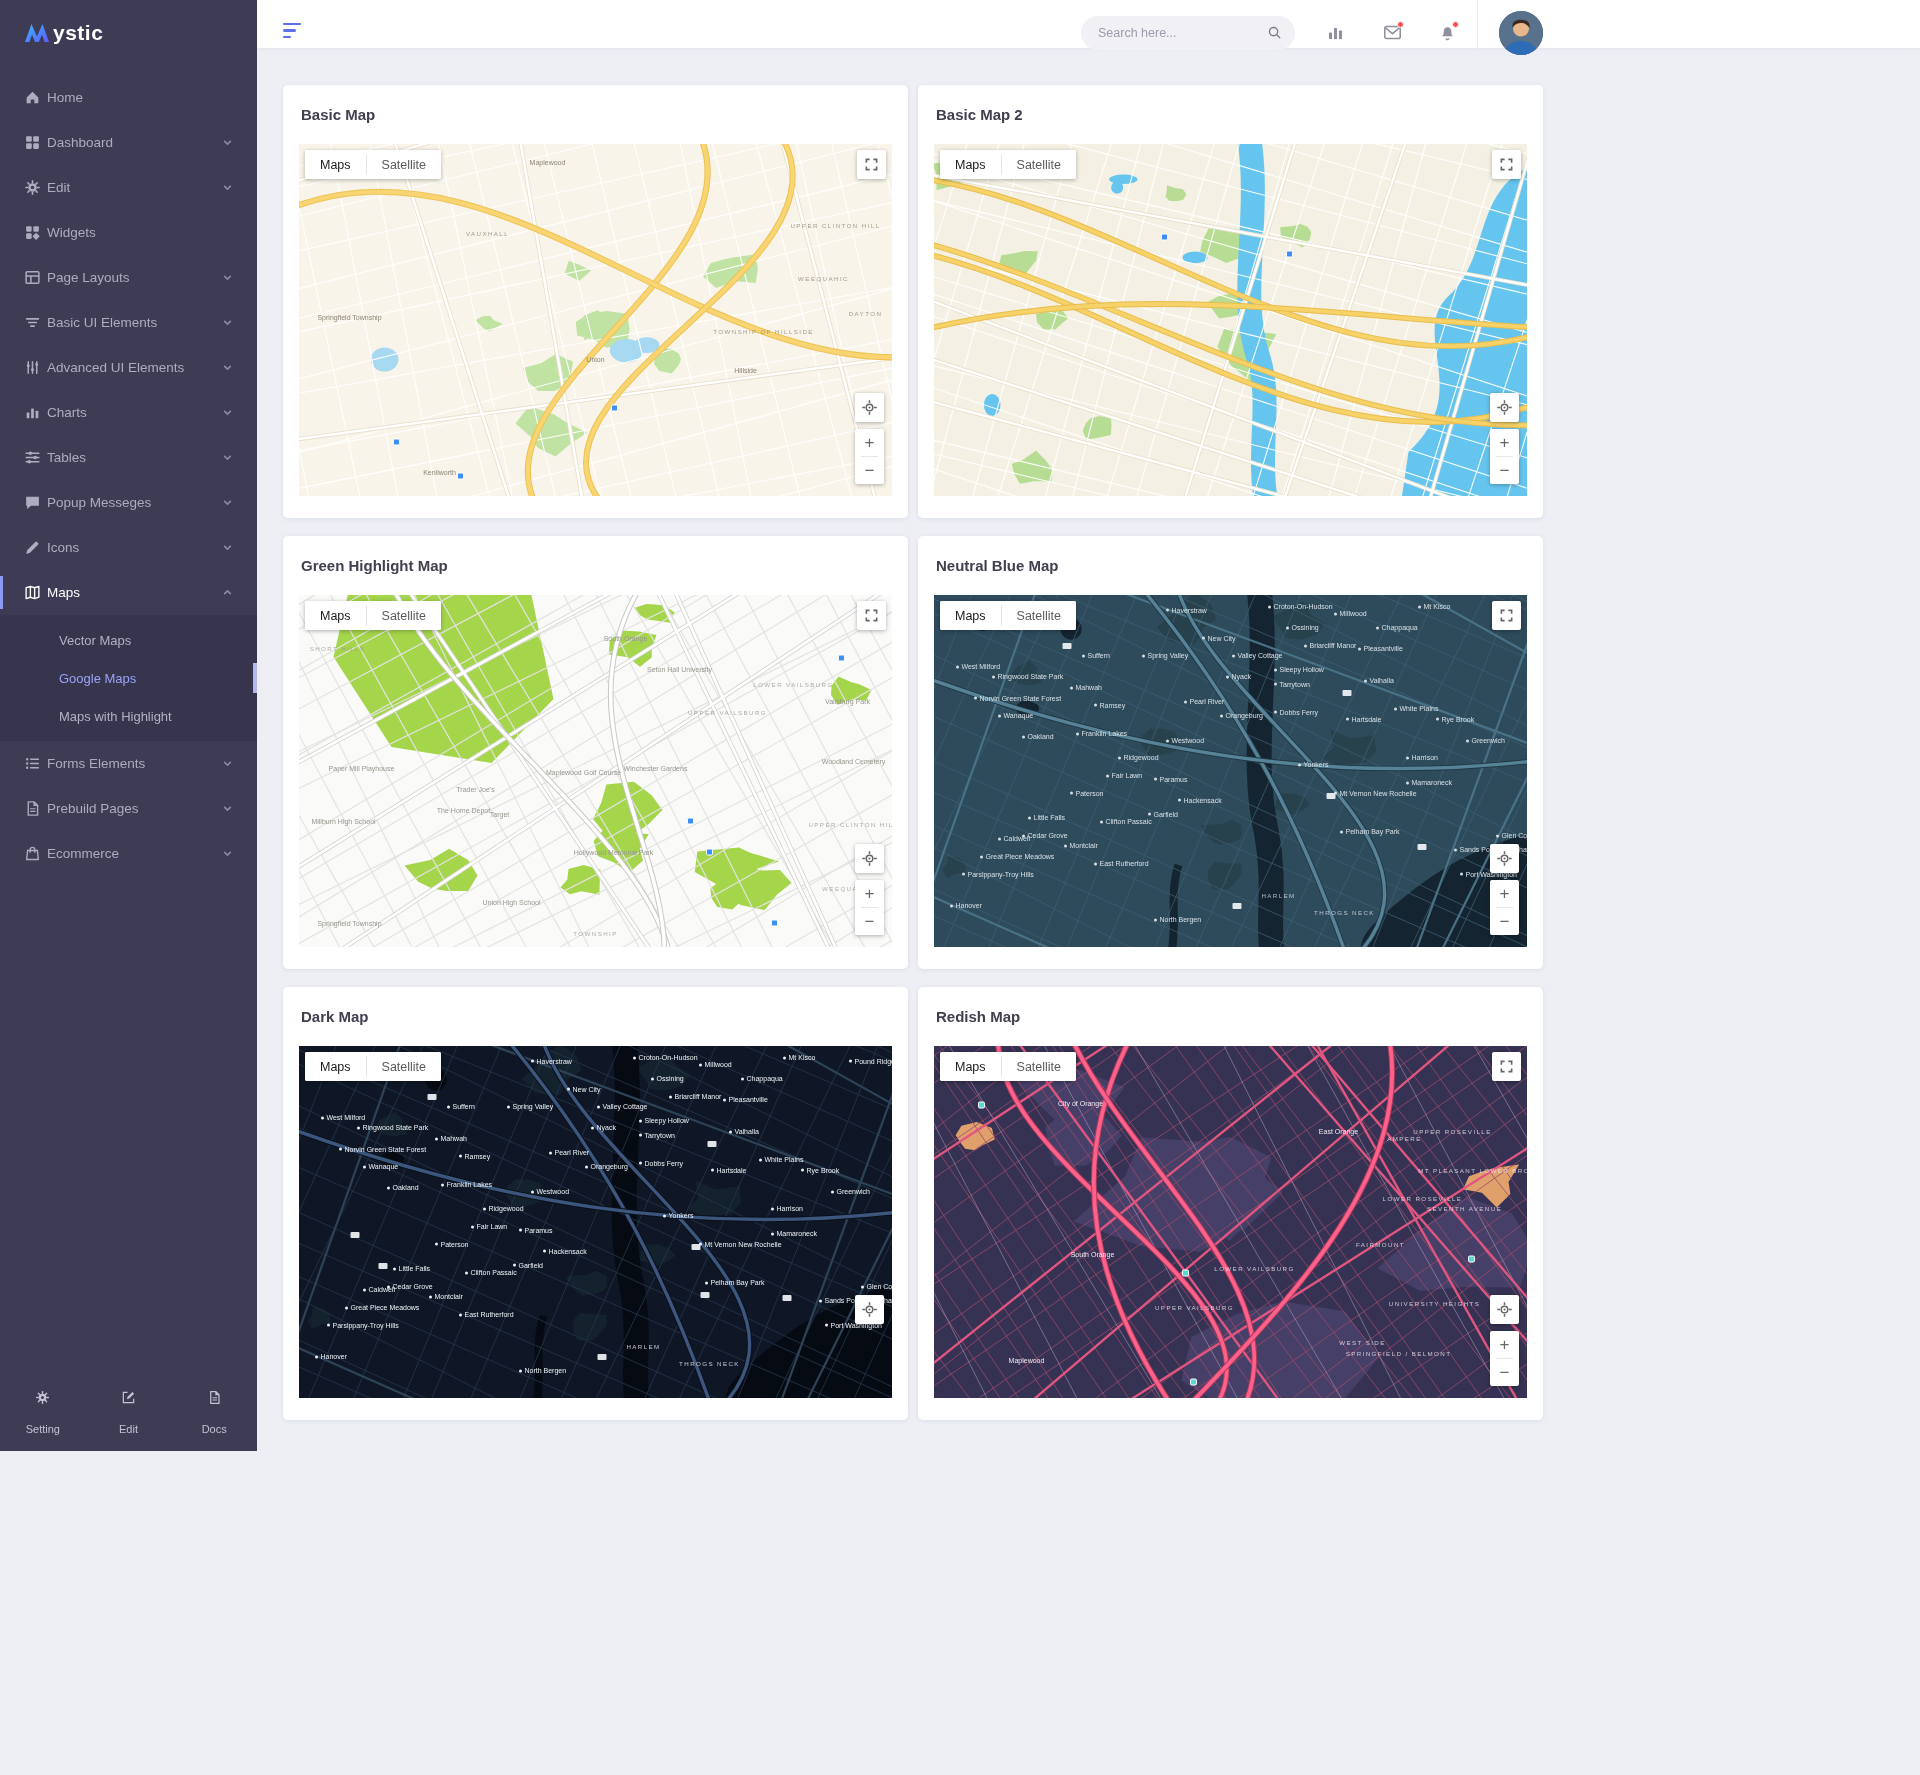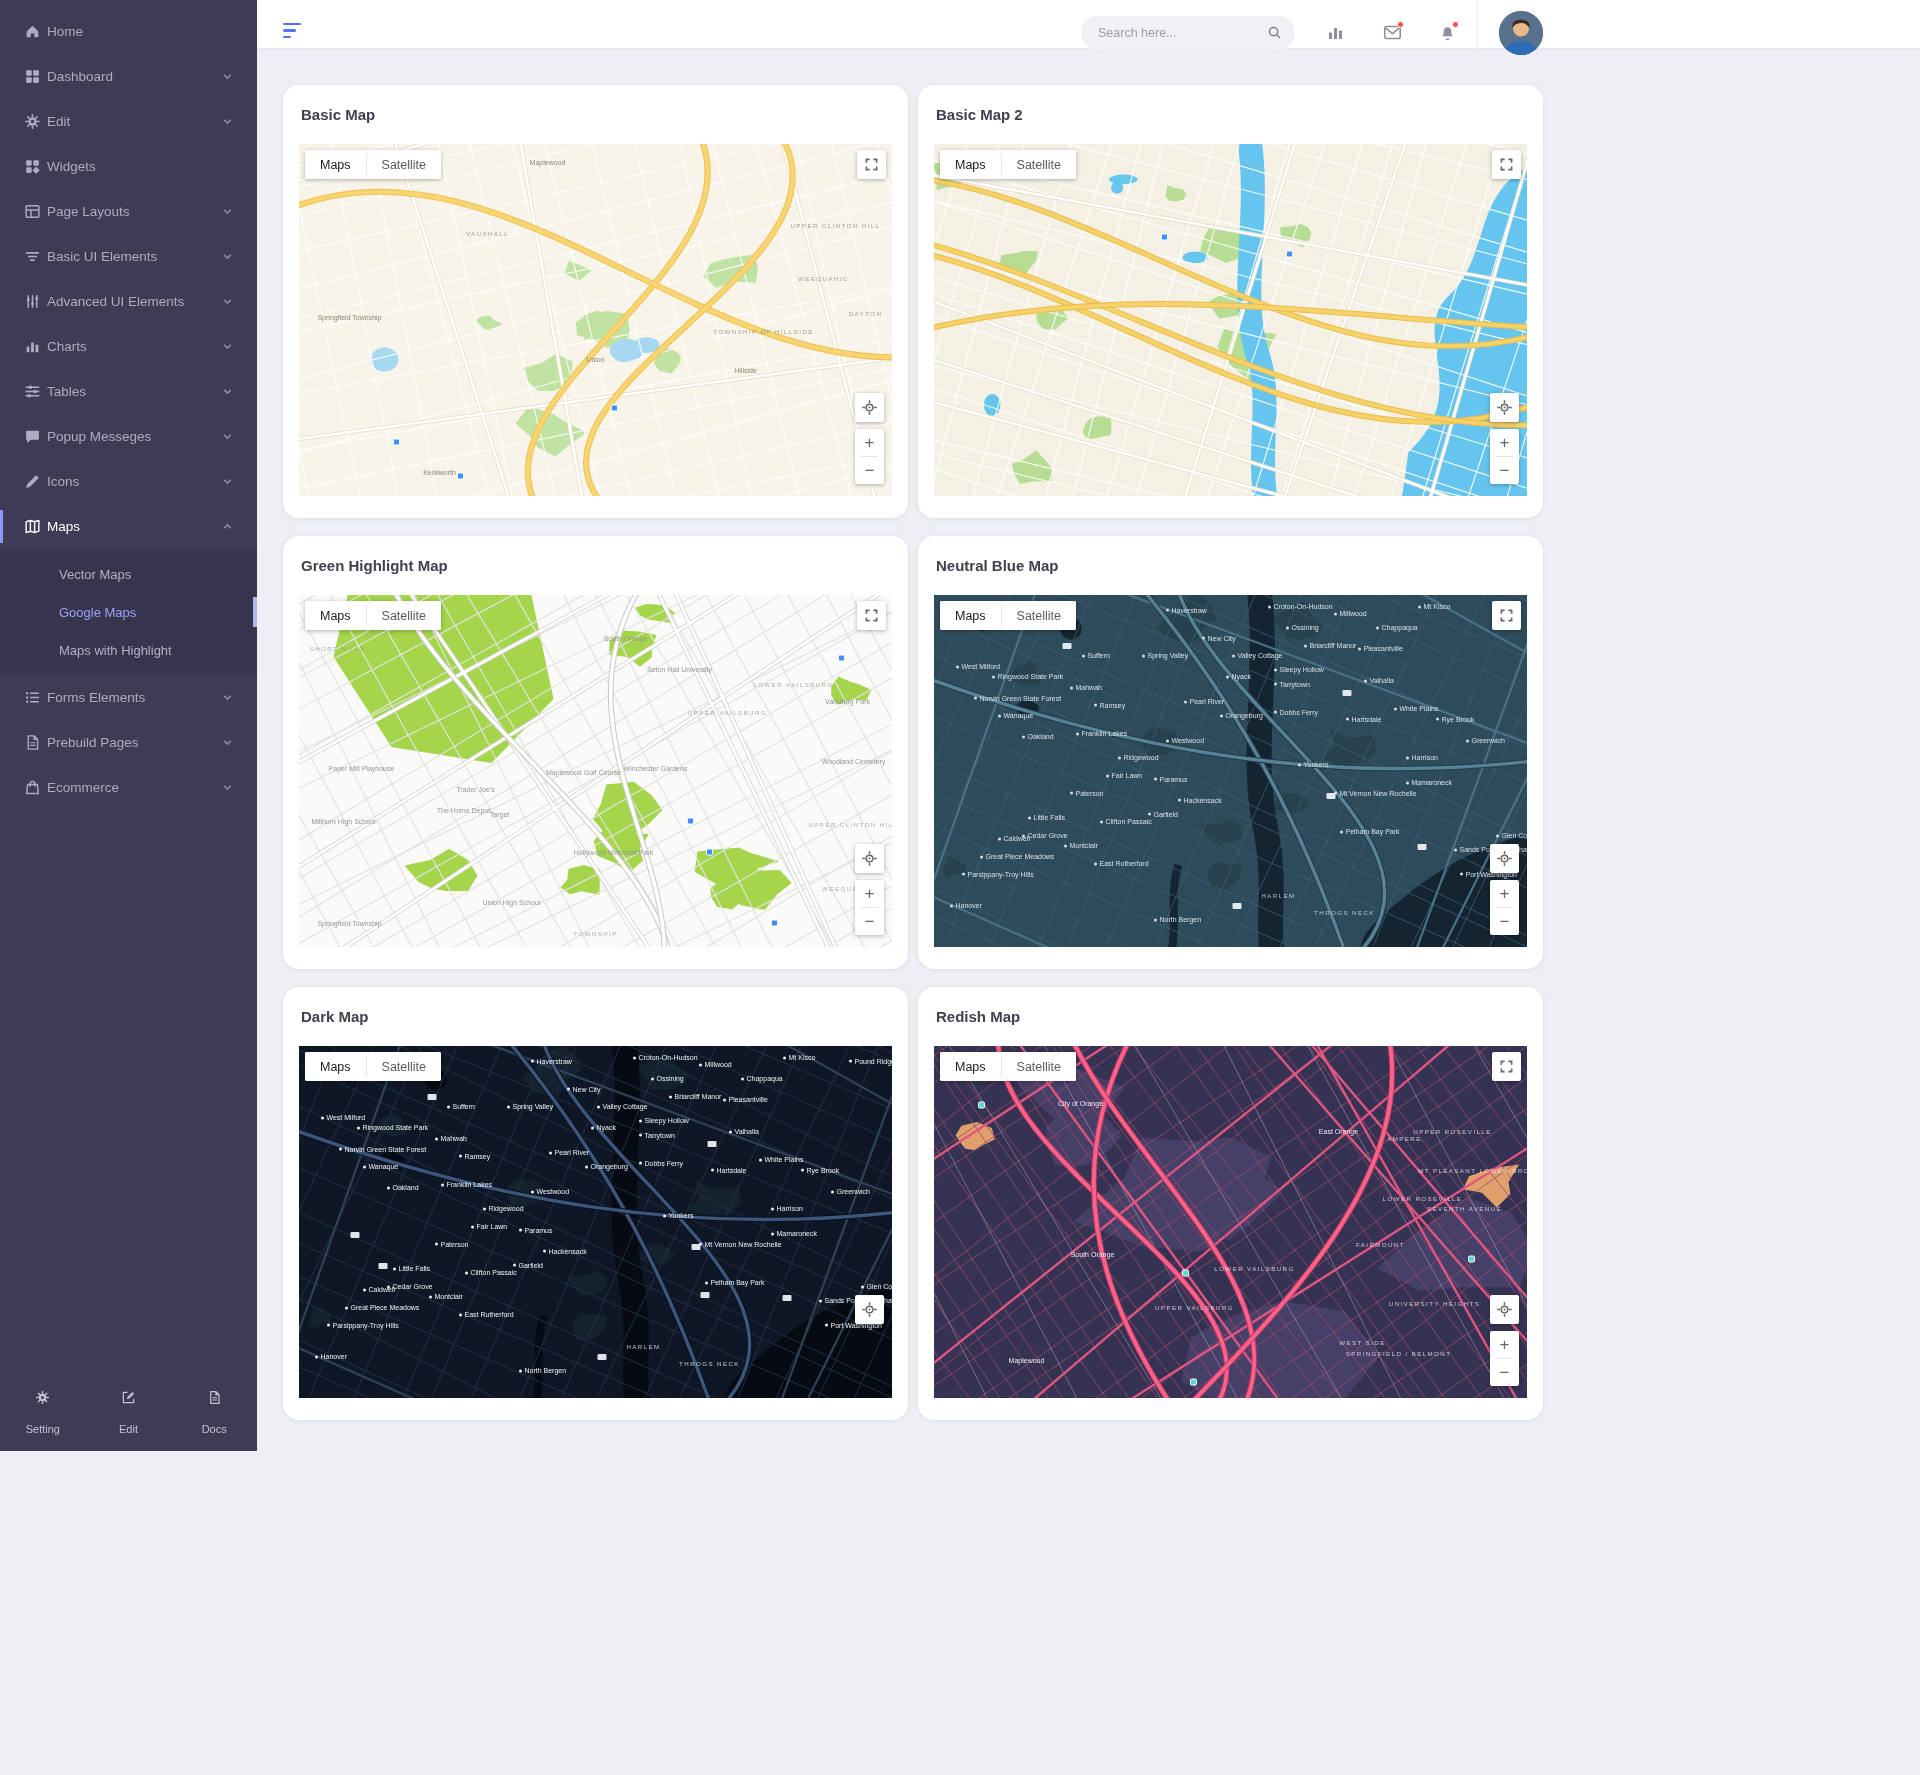--- a/index.html
+++ b/index.html
@@ -46,21 +46,21 @@
   .h-ic > span{display:inline-flex;width:19px;height:19px}
   .h-ic svg{width:100%;height:100%}
   .h-ic .dot{position:absolute;top:7px;right:8px;width:7px;height:7px;border-radius:50%;background:#ff4f4f;border:1px solid #fff}
   .h-divider{position:absolute;left:1220px;top:0;width:1px;height:66px;background:#ededf3}
   .avatar{position:absolute;left:1242px;top:11px;width:44px;height:44px;border-radius:50%;overflow:hidden;border:none;padding:0;background:#4c6a8f}
   .avatar svg{display:block;width:100%;height:100%}
 
   
   .content{position:absolute;left:283px;top:85px;width:1260px}
   .grid{display:grid;grid-template-columns:625px 625px;column-gap:10px;row-gap:18px}
-  .card{background:#ffffff;border-radius:16px;box-shadow:0 1px 5px rgba(30,35,60,.08);height:433px;padding:20px 16px 22px;display:flex;flex-direction:column}
+  .card{background:#ffffff;border-radius:5px;box-shadow:0 1px 5px rgba(30,35,60,.08);height:433px;padding:20px 16px 22px;display:flex;flex-direction:column}
   .card-title{font-size:15px;font-weight:700;color:#40404e;line-height:19px;margin:0 0 20px 2px}
   .map{position:relative;flex:1;overflow:hidden;background:#e7e7e2;cursor:grab}
   .map-svg{position:absolute;inset:0;width:100%;height:100%;display:block}
 
   
   .mt-ctrl{position:absolute;top:6px;left:6px;display:flex;align-items:stretch;background:#fff;border-radius:2px;box-shadow:0 1px 4px rgba(0,0,0,.3);overflow:hidden}
   .mt-btn{background:#fff;border:none;height:29px;padding:0 15px;font-size:12.5px;color:#5b5b5b}
   .mt-btn.active{color:#1a1a1a}
   .mt-sep{width:1px;background:#e6e6e6;margin:4px 0}
   .fs-btn{position:absolute;top:6px;right:6px;width:29px;height:29px;background:#fff;border:none;border-radius:2px;box-shadow:0 1px 4px rgba(0,0,0,.3);color:#666;display:flex;align-items:center;justify-content:center}
@@ -68,20 +68,32 @@
   .loc-btn{position:absolute;right:8px;bottom:74px;width:29px;height:29px;background:#fff;border:none;border-radius:2px;box-shadow:0 1px 4px rgba(0,0,0,.3);color:#666;display:flex;align-items:center;justify-content:center}
   .loc-btn svg{width:17px;height:17px}
   .zoom{position:absolute;right:8px;bottom:12px;width:29px;background:#fff;border-radius:2px;box-shadow:0 1px 4px rgba(0,0,0,.3);display:flex;flex-direction:column;align-items:center}
   .zoom button{width:29px;height:27px;background:none;border:none;font-size:17px;line-height:1;color:#666}
   .z-sep{width:17px;height:1px;background:#e6e6e6}
 </style>
 </head>
 <body>
 
 <aside class="sidebar">
+  <div class="logo">
+    <svg width="26" height="20" viewBox="0 0 26 20">
+      <defs>
+          <linearGradient id="lgm" x1="0" y1="0" x2="1" y2="1">
+        <stop offset="0" stop-color="#39b6ff"></stop>
+            <stop offset="1" stop-color="#5f5bff"></stop>
+      </linearGradient>
+        </defs>
+      <path d="M1 19 L7.5 1 L13 13.5 L18.5 1 L25 19 H20.6 L18 11.8 L14.9 19 H11.1 L8 11.8 L5.4 19 Z" fill="url(#lgm)"></path>
+    </svg>
+    <span class="logo-text">ystic</span>
+  </div>
 
   <nav class="nav">
     <div class="nav-item">
       <span class="nav-icon">
           <svg viewBox="0 0 16 16">
             <path d="M2.5 8 8 2.5 13.5 8v5.5h-3.8V9.8H6.3v3.7H2.5z" fill="currentColor"></path>
           </svg>
         </span>
       <span class="nav-label">Home</span>
     </div>

